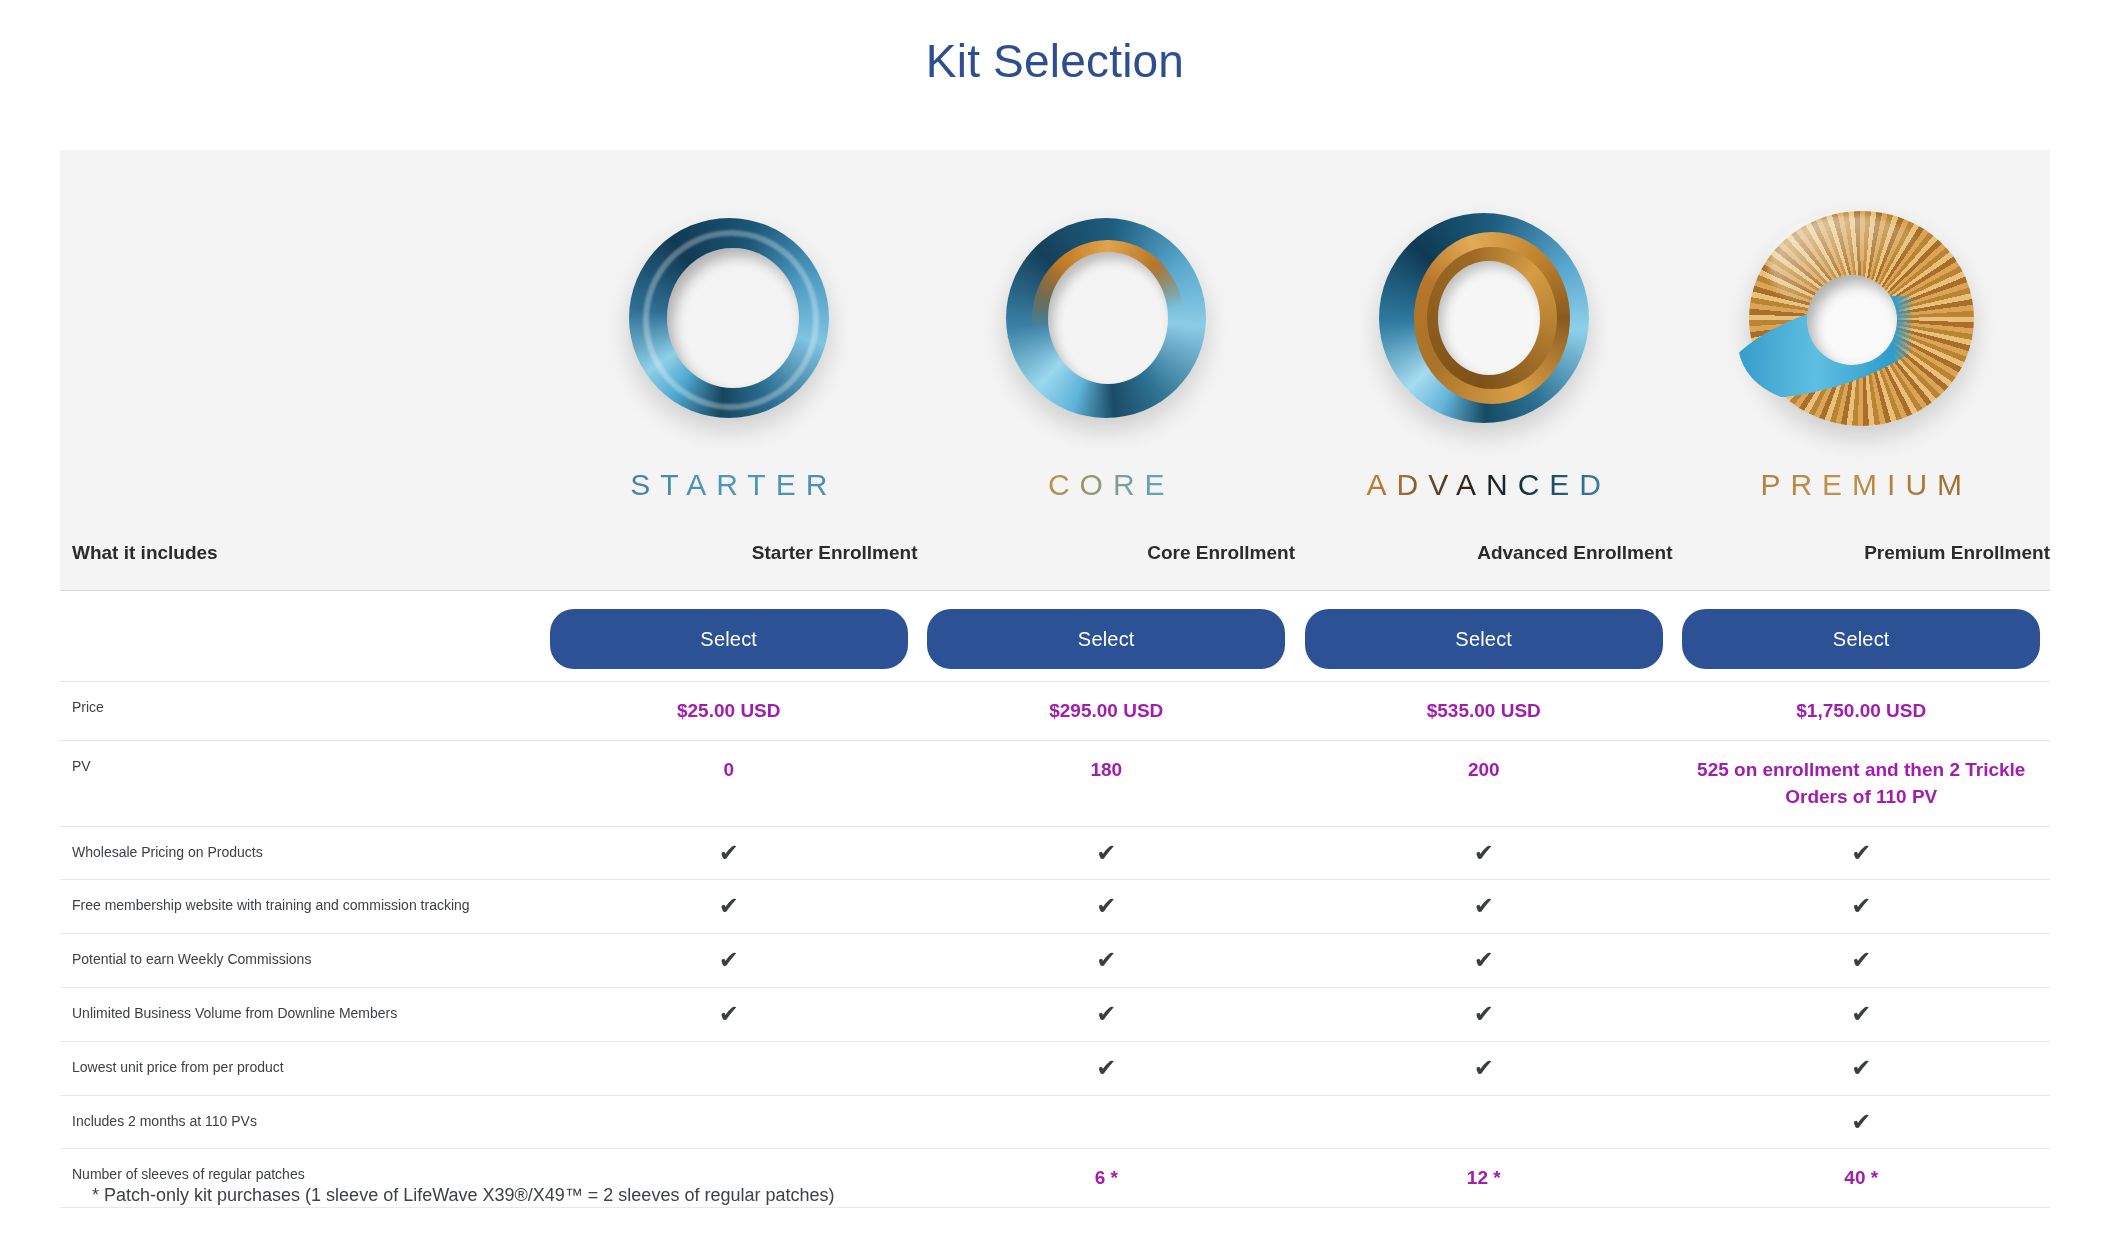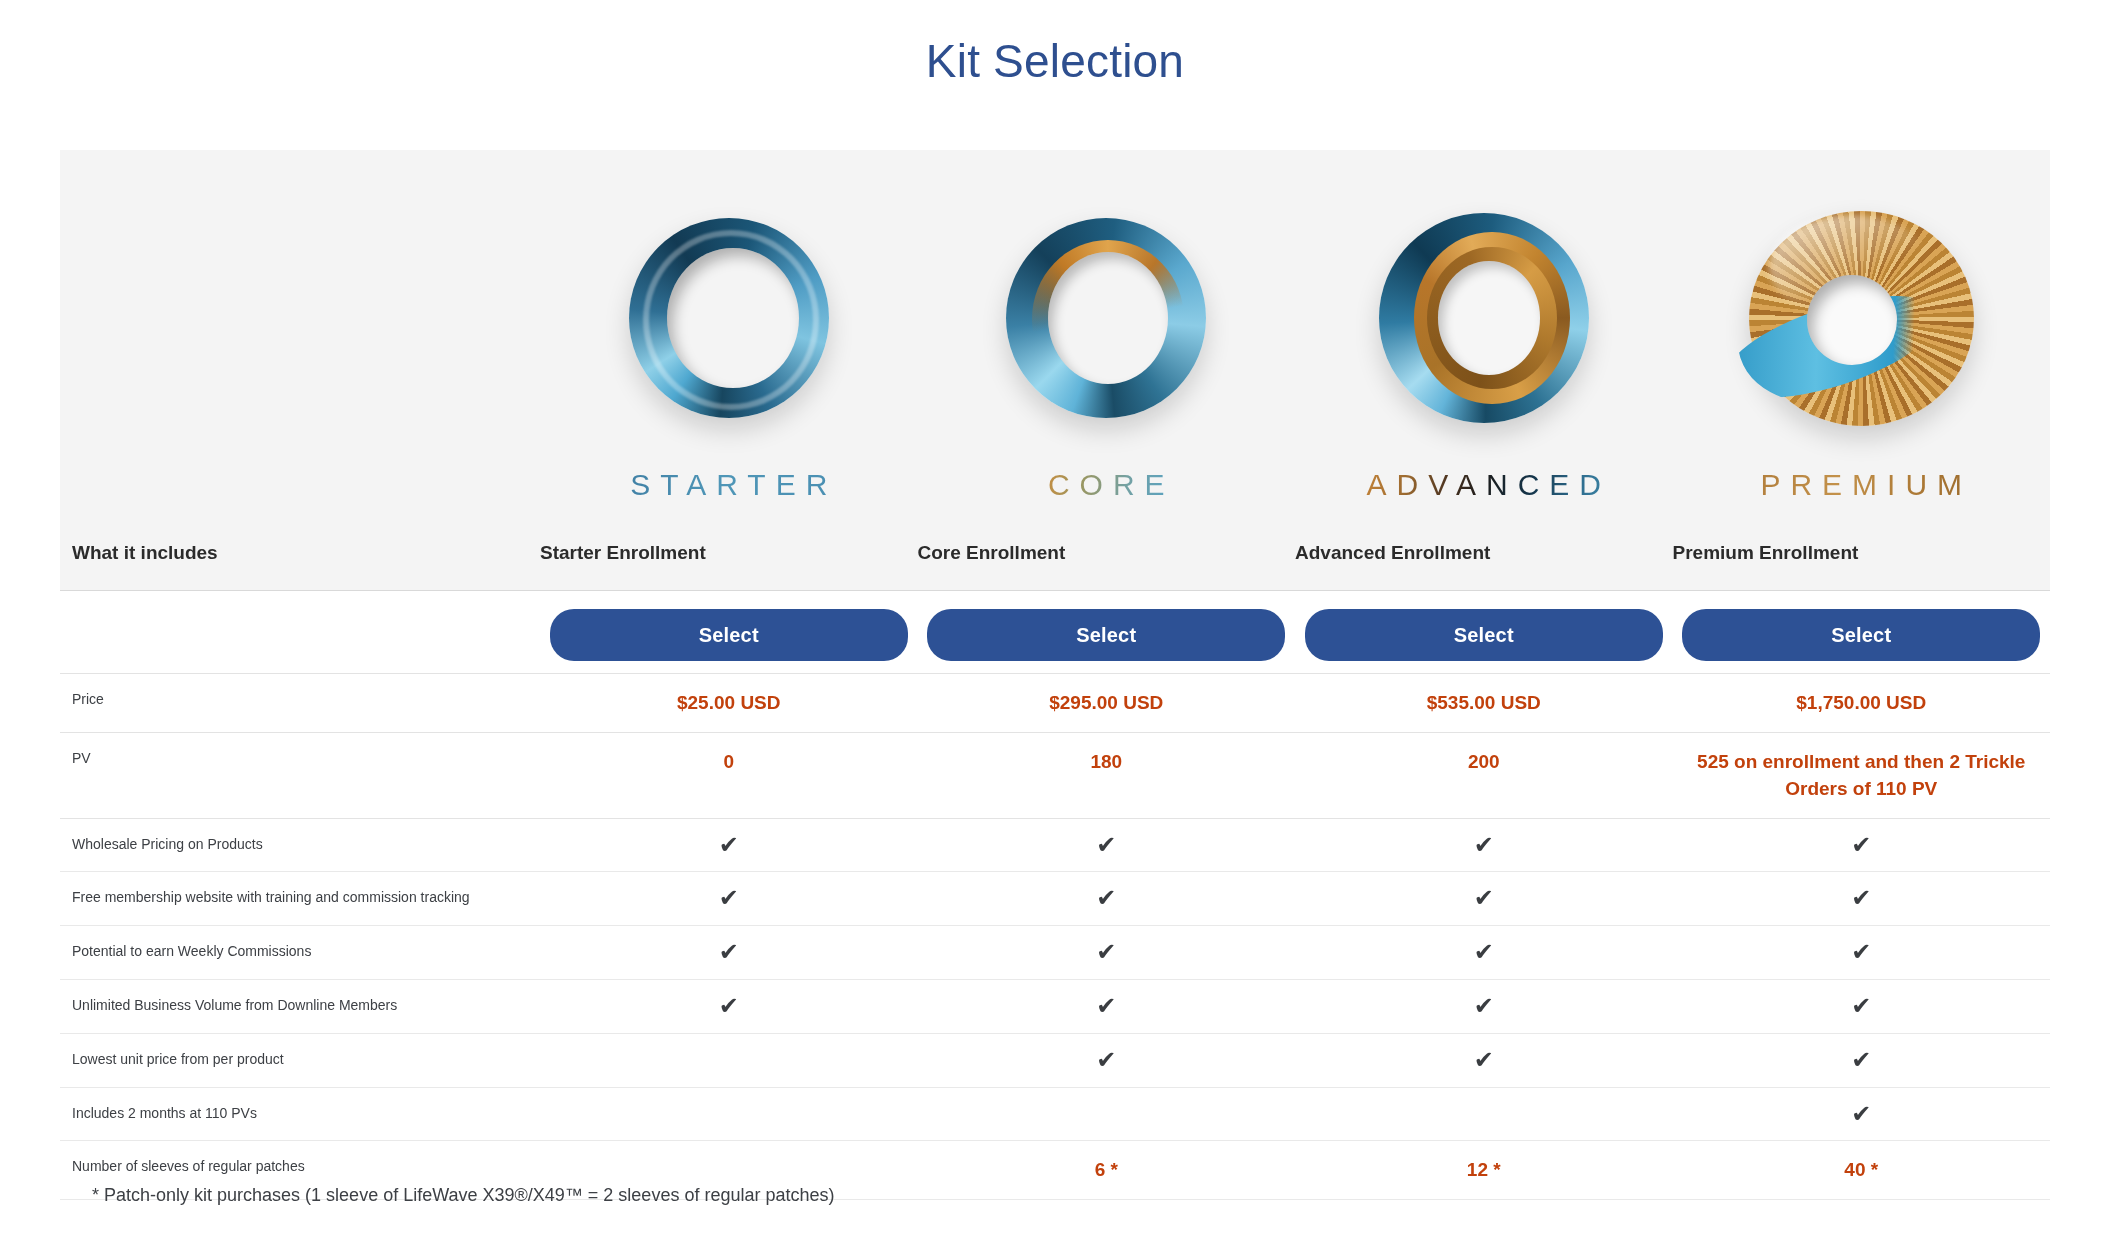--- a/index.html
+++ b/index.html
@@ -213,63 +213,63 @@
   }
 
   
   .label-row td {
     background: #f4f4f4;
     border-bottom: 1px solid #d9d9d9;
     padding: 0 0 26px 0;
     font-size: 19px;
     font-weight: 700;
     color: #2b2b2b;
-    text-align: left;
+    text-align: right;
     vertical-align: top;
   }
   .label-row td.first {
     text-align: left;
     padding-left: 12px;
   }
 
   
   .btn-row td {
     padding: 18px 0 12px 0;
     text-align: center;
     background: #ffffff;
   }
   .select-btn {
     display: inline-block;
     width: 358px;
-    height: 52px;
+    height: 60px;
     line-height: 48px;
     border-radius: 24px;
     border: none;
     background: #2d5195;
     color: #ffffff;
     font-size: 20px;
-    font-weight: 700;
+    font-weight: 400;
     font-family: "Liberation Sans", sans-serif;
     cursor: pointer;
     letter-spacing: .2px;
   }
 
   
   table.kits td.rowlabel {
     font-size: 14px;
     color: #3d4045;
     padding: 15px 30px 15px 12px;
     line-height: 1.45;
     vertical-align: top;
     text-align: left;
   }
   table.kits td.val {
     font-size: 19px;
     font-weight: 700;
-    color: #c2410c;
+    color: #a21caf;
     text-align: center;
     vertical-align: top;
     padding: 15px 10px;
     line-height: 1.45;
   }
   table.kits td.check {
     text-align: center;
     vertical-align: top;
     padding: 12px 10px;
     color: #3a3d41;

